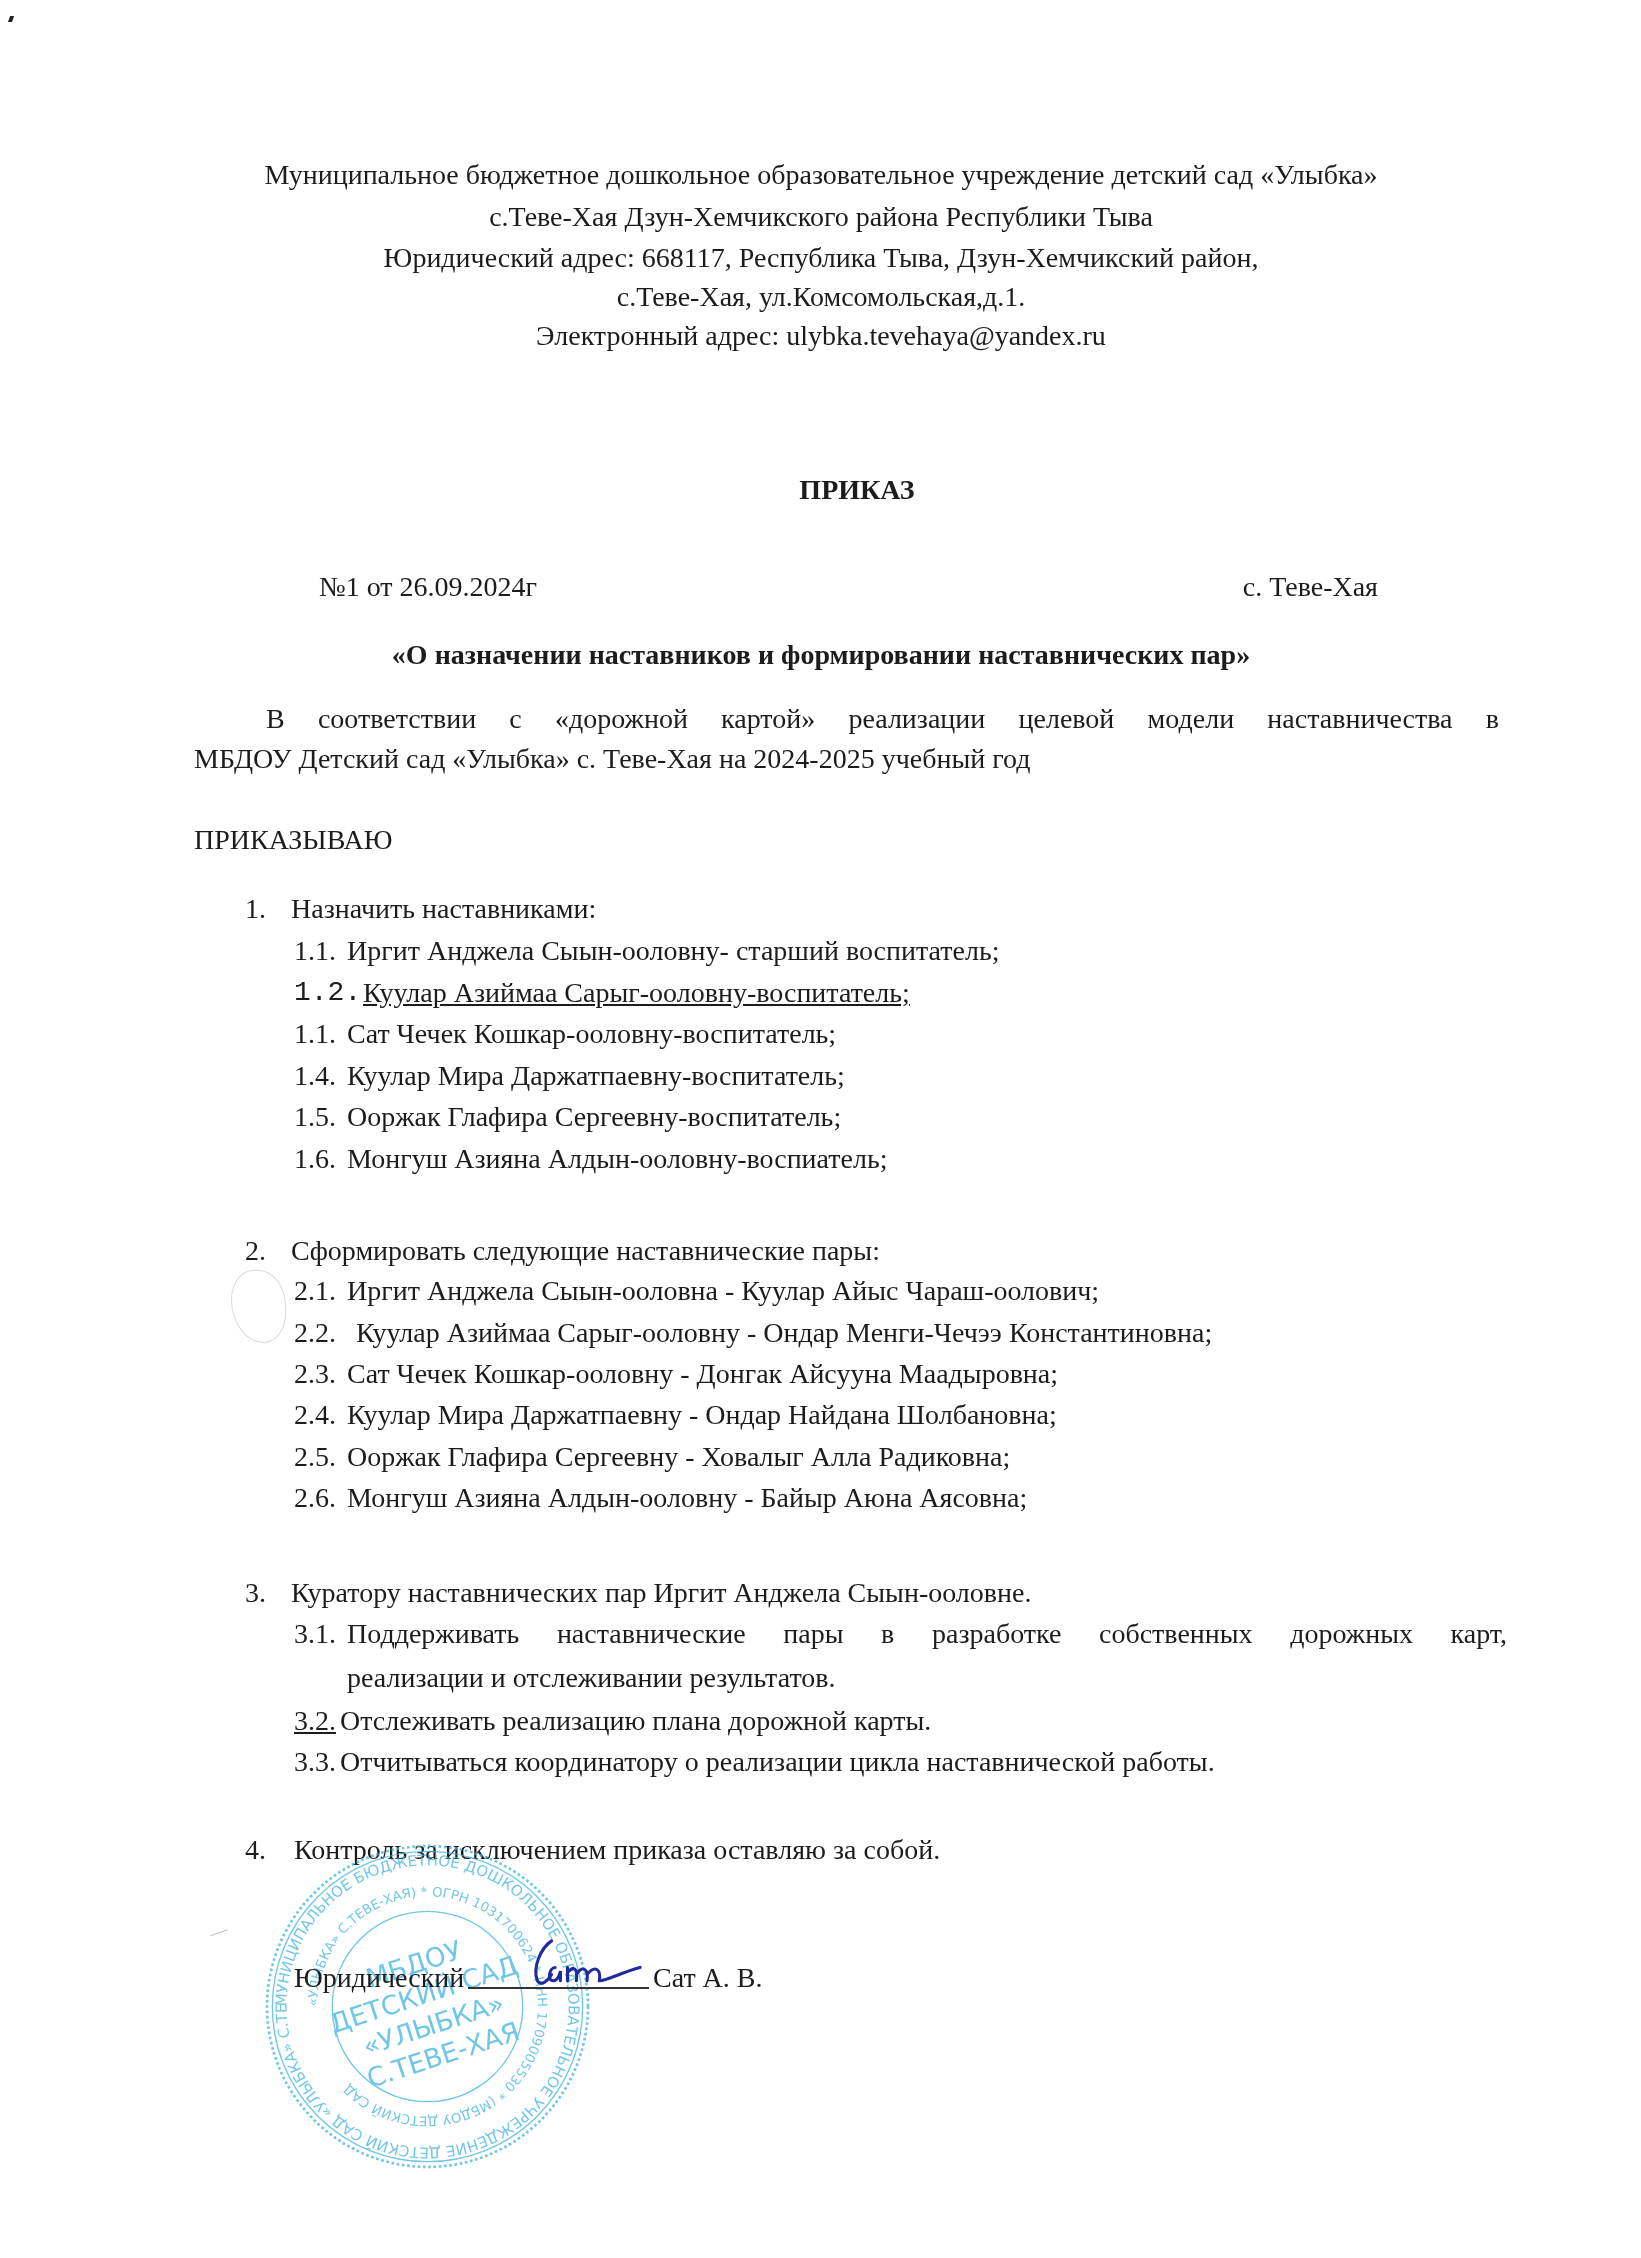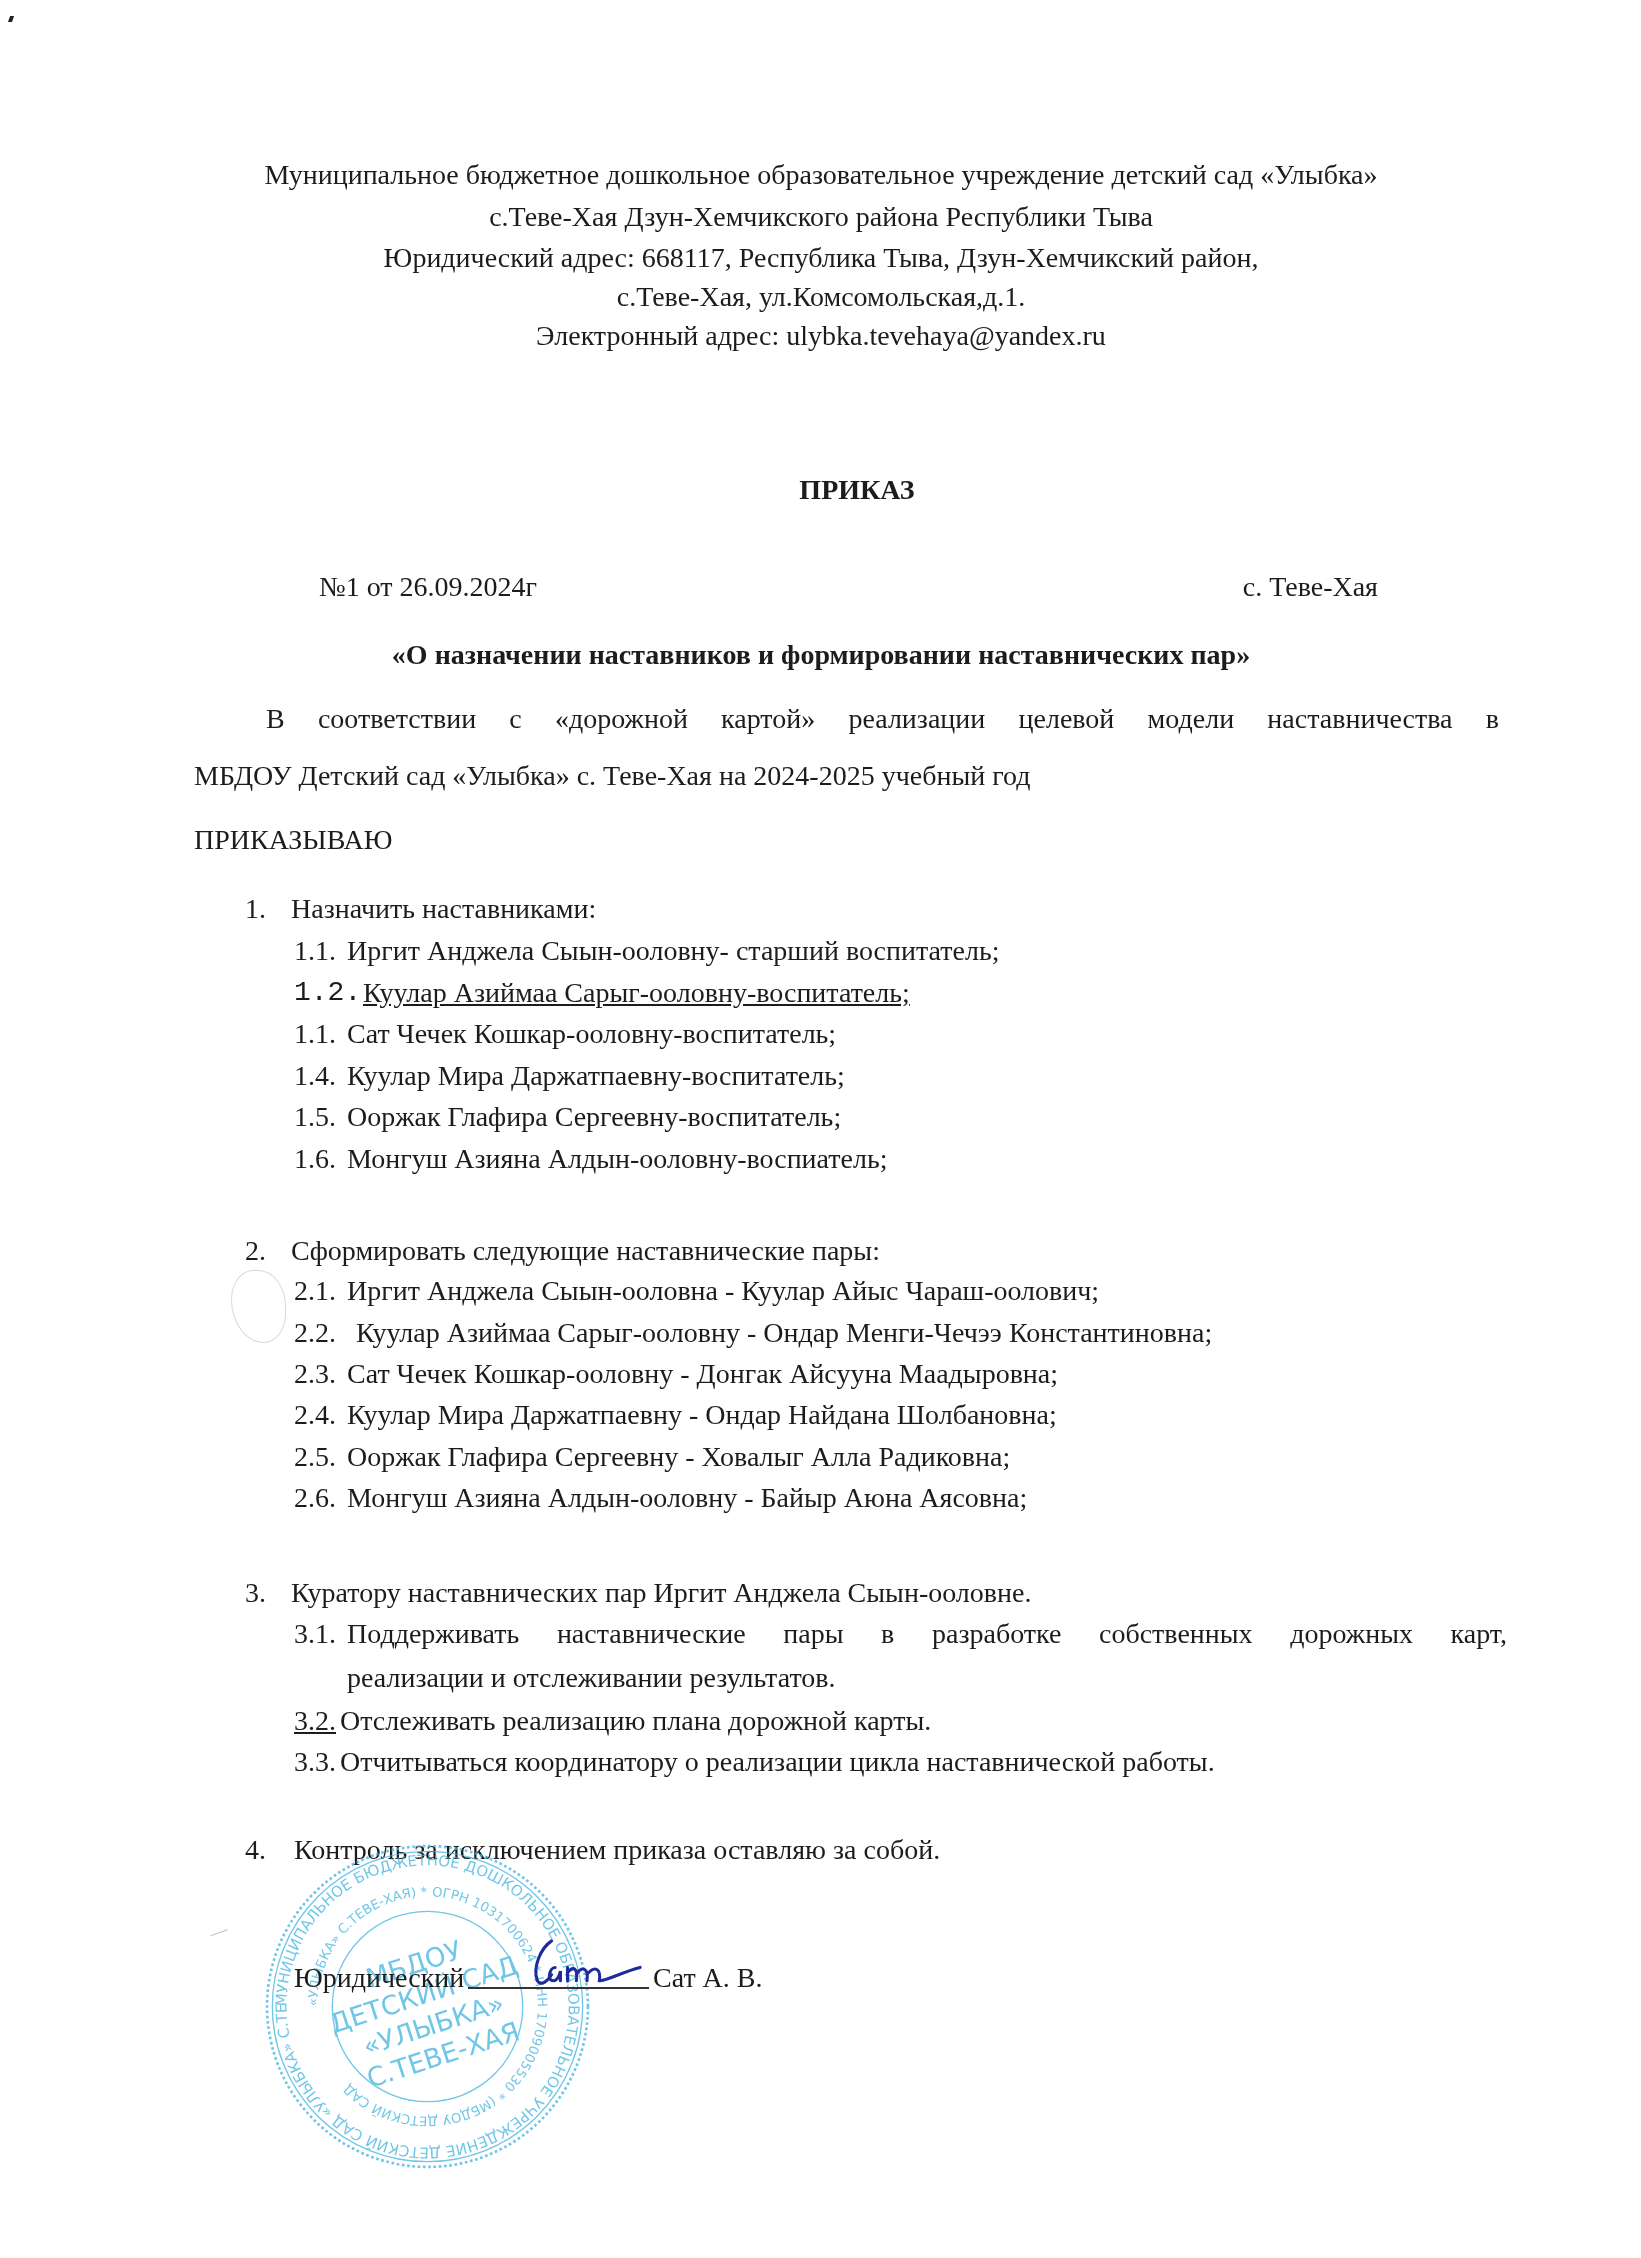--- a/index.html
+++ b/index.html
@@ -30,21 +30,21 @@
   <div class="ln center" style="top:279px">с.Теве-Хая, ул.Комсомольская,д.1.</div>
   <div class="ln center" style="top:318px">Электронный адрес: ulybka.tevehaya@yandex.ru</div>
 </div>
 
 <div class="ln center bold" style="top:472px; left:0;padding-left:36px;">ПРИКАЗ</div>
 <div class="ln" style="top:569px; left:319px;">№1 от 26.09.2024г</div>
 <div class="ln" style="top:569px; left:1217px; width:161px; text-align:right;">с. Теве-Хая</div>
 <div class="ln center bold" style="top:637px;">«О назначении наставников и формировании наставнических пар»</div>
 
 <div class="ln just" style="top:701px; left:266px; width:1233px;">В соответствии с «дорожной картой» реализации целевой модели наставничества в</div>
-<div class="ln" style="top:758px; left:194px;">МБДОУ Детский сад «Улыбка» с. Теве-Хая на 2024-2025 учебный год</div>
+<div class="ln" style="top:741px; left:194px;">МБДОУ Детский сад «Улыбка» с. Теве-Хая на 2024-2025 учебный год</div>
 
 <div class="ln" style="top:822px; left:194px;">ПРИКАЗЫВАЮ</div>
 
 <div>
   <div class="ln" style="top:891px; left:245px;">1.</div>
   <div class="ln" style="top:891px; left:291px;">Назначить наставниками:</div>
   <div>
     <span class="ln" style="top:933px; left:294px;">1.1.</span>
     <span class="ln" style="top:933px; left:347px;">Иргит Анджела Сыын-ооловну- старший воспитатель;</span>
   </div>

